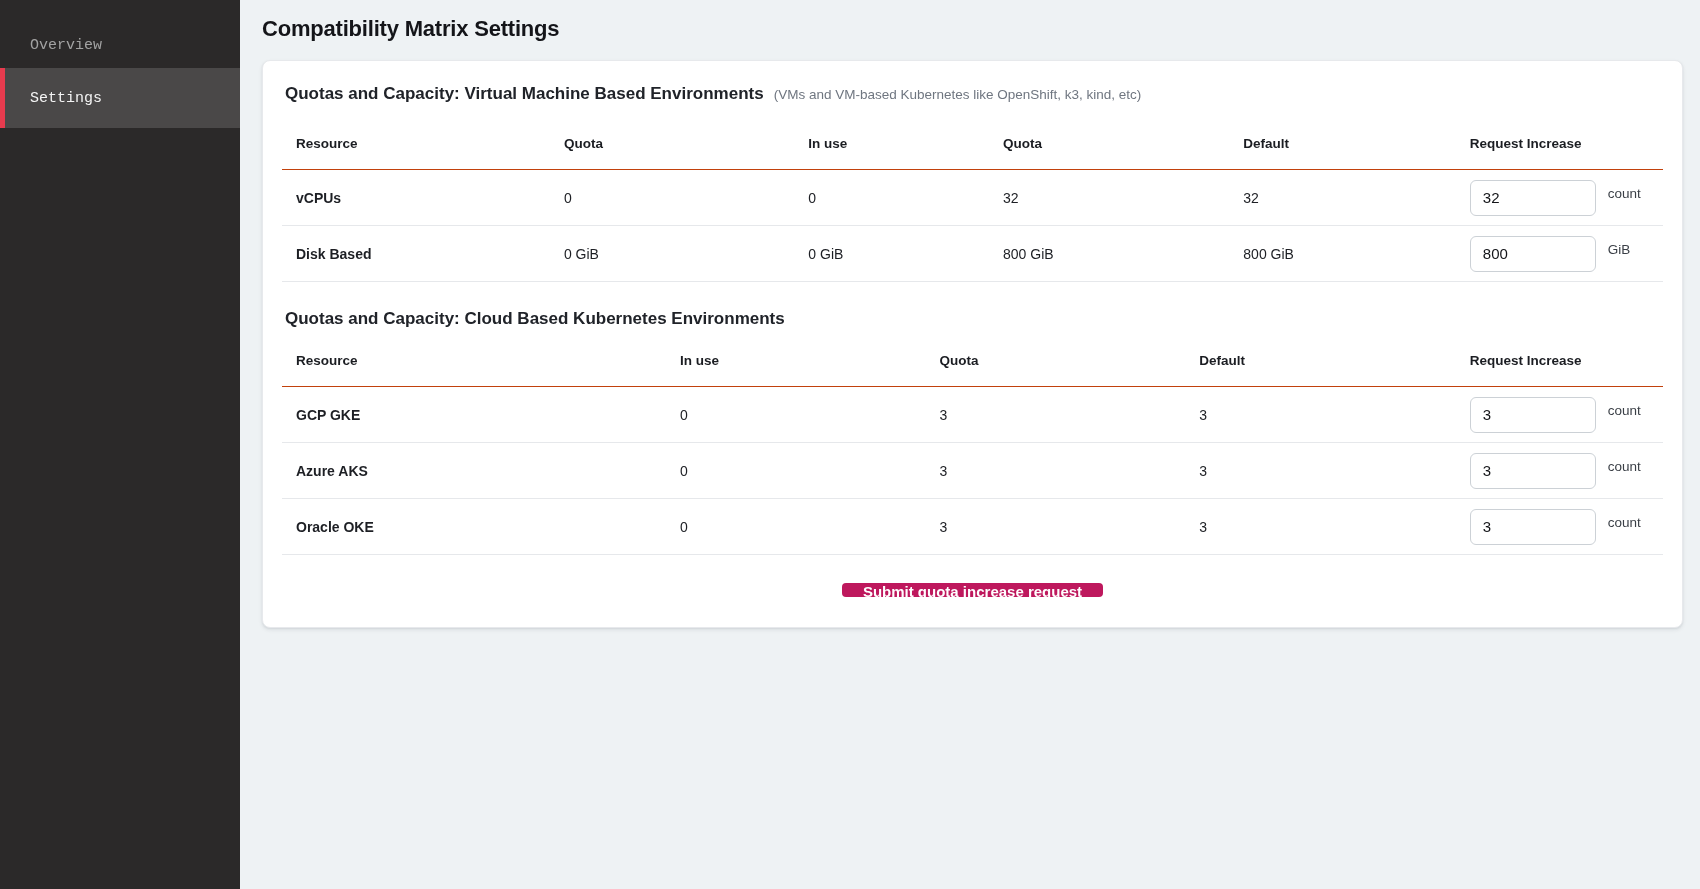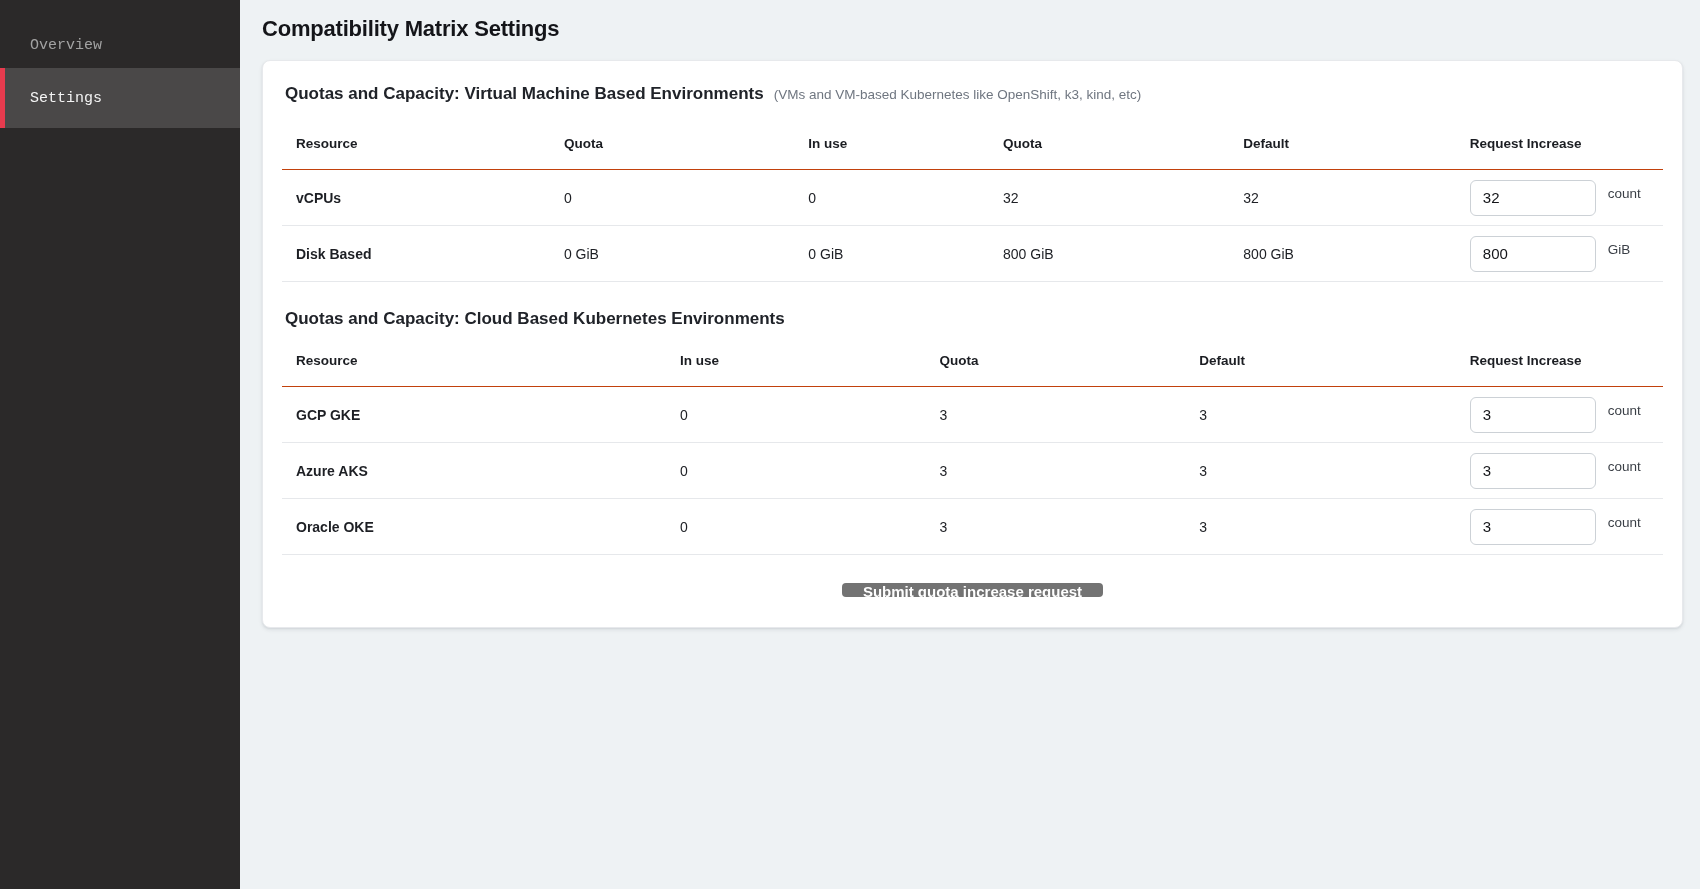--- a/index.html
+++ b/index.html
@@ -81,21 +81,21 @@
     padding: 0 12px;
     font-size: 15px; color: #141519;
     font-family: inherit;
     background: #fff;
   }
   .unit { font-size: 13.5px; color: #3a3f46; position: relative; top: -4px; }
 
   
   .submit-row { display: flex; justify-content: center; margin-top: 28px; }
   .submit-btn {
-    background: #737373; color: #ffffff;
+    background: #be185d; color: #ffffff;
     border: none; border-radius: 4px;
     height: 14px; padding: 0 21px;
     font-size: 15px; font-weight: 700;
     font-family: inherit;
     cursor: pointer;
   }
 </style>
 </head>
 <body>
 

